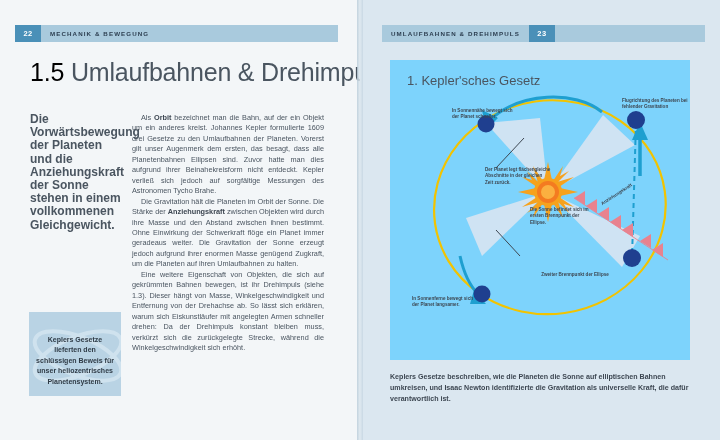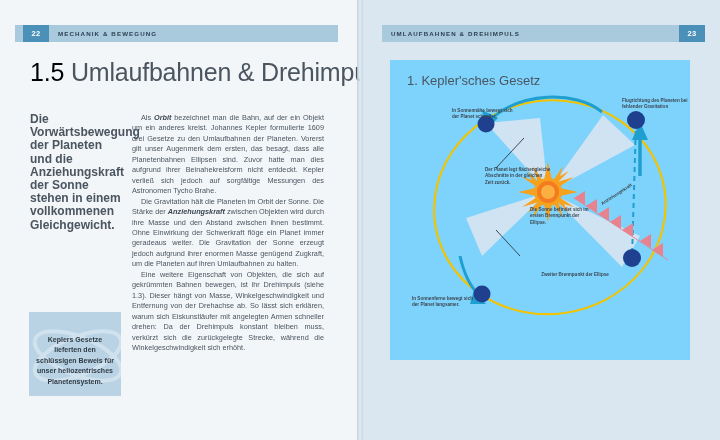--- a/index.html
+++ b/index.html
@@ -9,45 +9,45 @@
     font-family:"Liberation Sans","DejaVu Sans",sans-serif;
   }
   .spread{position:relative;width:720px;height:440px;display:flex;}
   .page{position:relative;height:440px;width:360px;overflow:hidden;}
   .page-left{background:#f3f6f8;}
   .page-right{background:#dbe7f0;}
 
   
   .runhead{position:absolute;top:25px;height:17px;display:flex;align-items:center;}
   .runhead-left{left:15px;right:22px;}
-  .runhead-right{left:22px;right:15px;justify-content:space-between;border-radius:7px;}
+  .runhead-right{left:22px;right:15px;justify-content:flex-start;border-radius:7px;}
   .runbar{position:absolute;top:0;bottom:0;left:0;right:0;background:#a9cadd;}
   .folio{position:relative;width:26px;height:17px;background:#4a90b8;color:#ffffff;
          font-size:7.5px;font-weight:bold;letter-spacing:.4px;
-         display:flex;align-items:center;justify-content:center;z-index:2;margin-left:8px;}
+         display:flex;align-items:center;justify-content:center;z-index:2;}
   .runtitle{position:relative;z-index:2;font-size:6.2px;font-weight:bold;color:#2c3e50;
             letter-spacing:1.1px;padding:0 9px;white-space:nowrap;}
 
   
   .h-num{color:#000000;}
   .chapter-title{
     position:absolute;left:30px;top:58px;width:310px;
     font-size:25px;color:#4a5560;letter-spacing:-.2px;white-space:nowrap;
   }
   .lede{
     position:absolute;left:30px;top:113px;width:92px;
     font-size:12px;line-height:13.2px;font-weight:bold;color:#4a5560;
   }
   .bodycol{
     position:absolute;left:132px;top:113px;width:192px;
     font-size:7.3px;line-height:10.45px;color:#4a5560;text-align:justify;
   }
   .bodycol p{margin:0;}
   .bodycol p.indent{text-indent:9px;}
-  .bodycol b{font-weight:bold;color:#3d4752;font-style:italic;}
+  .bodycol b{font-weight:bold;color:#3d4752;}
 
   .callout{
     position:absolute;left:29px;top:312px;width:92px;height:84px;
     background:#b9d3e4;overflow:hidden;
   }
   .callout svg{position:absolute;left:-6px;top:-2px;}
   .callout-text{
     position:absolute;left:5px;right:5px;top:23px;
     font-size:7px;line-height:10.4px;font-weight:bold;color:#2f3b46;
     text-align:center;
@@ -206,16 +206,17 @@
 
       <div class="dlabel rot" style="left:210px;top:142px;width:70px;transform:rotate(-33deg);">Anziehungskraft</div>
 
       <div class="dlabel" style="left:140px;top:147px;width:66px;">Die Sonne befindet sich im ersten Brennpunkt der Ellipse.</div>
 
       <div class="dlabel c" style="left:148px;top:212px;width:74px;">Zweiter Brennpunkt der Ellipse</div>
 
       <div class="dlabel" style="left:22px;top:236px;width:62px;">In Sonnenferne bewegt sich der Planet langsamer.</div>
     </div>
 
+    <div class="caption">Keplers Gesetze beschreiben, wie die Planeten die Sonne auf elliptischen Bahnen umkreisen, und Isaac Newton identifizierte die Gravitation als universelle Kraft, die dafür verantwortlich ist.</div>
   </div>
 
   <div class="gutter"></div>
 </div>
 
 </body></html>

